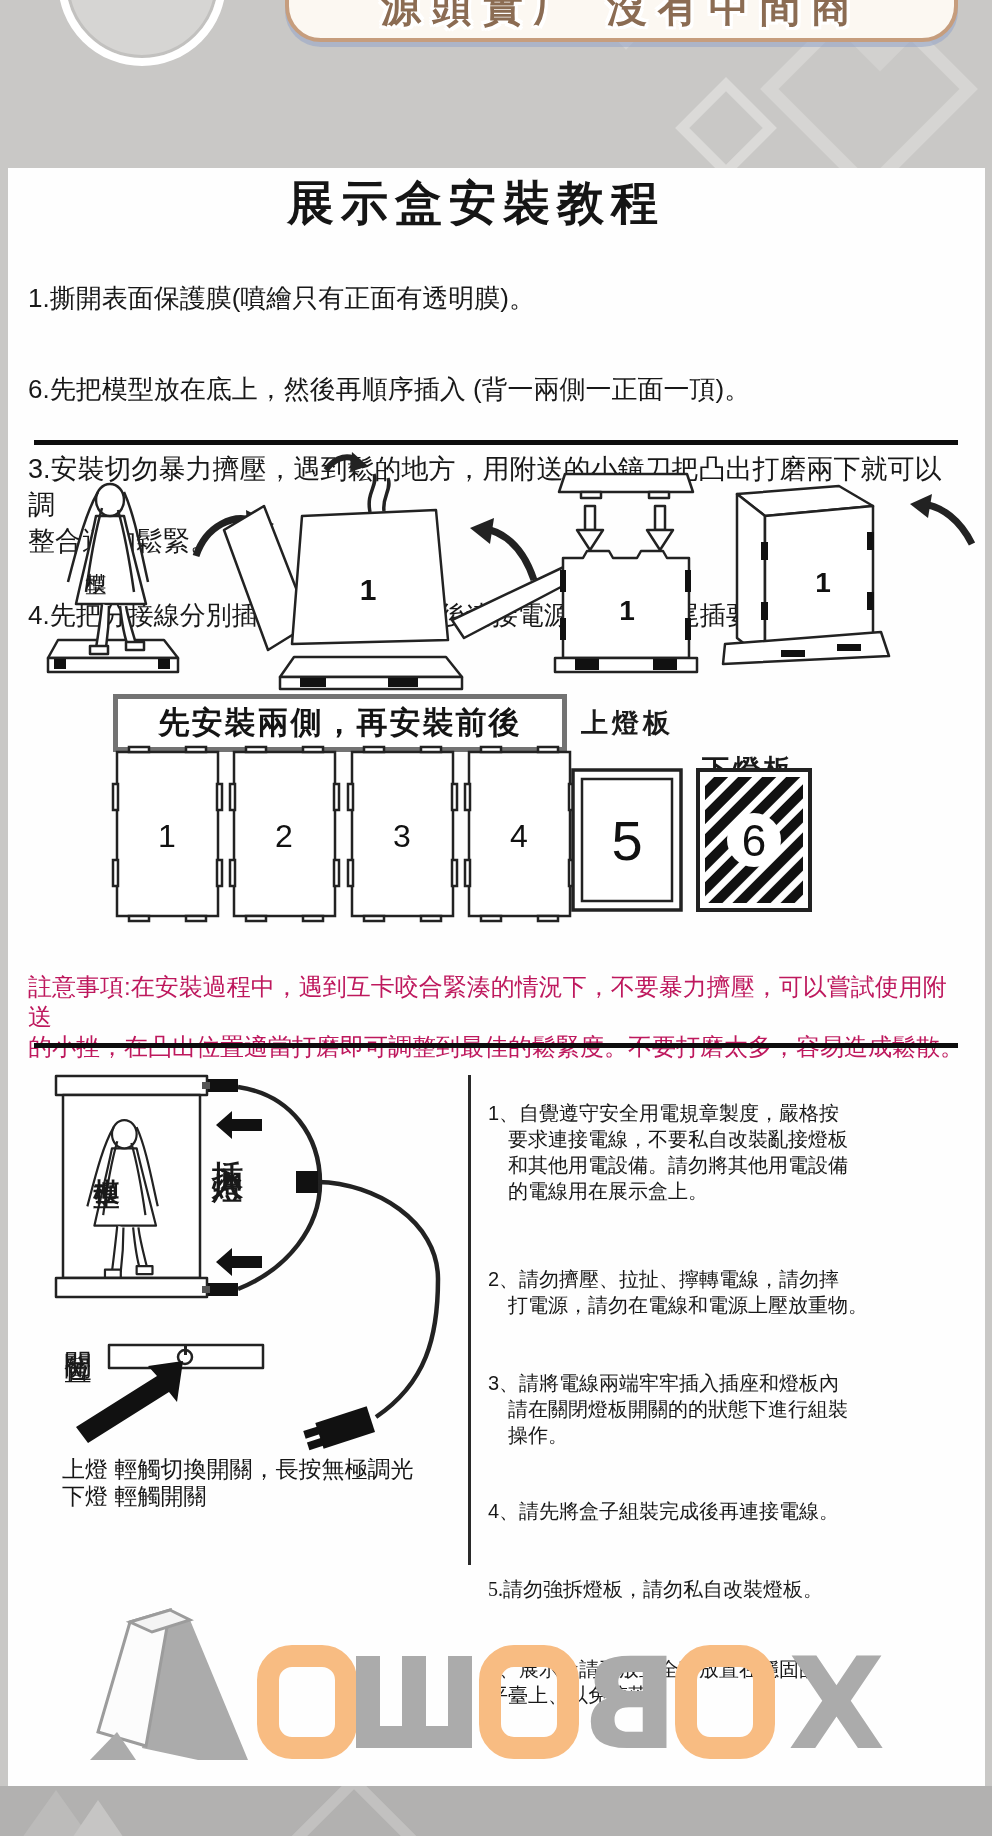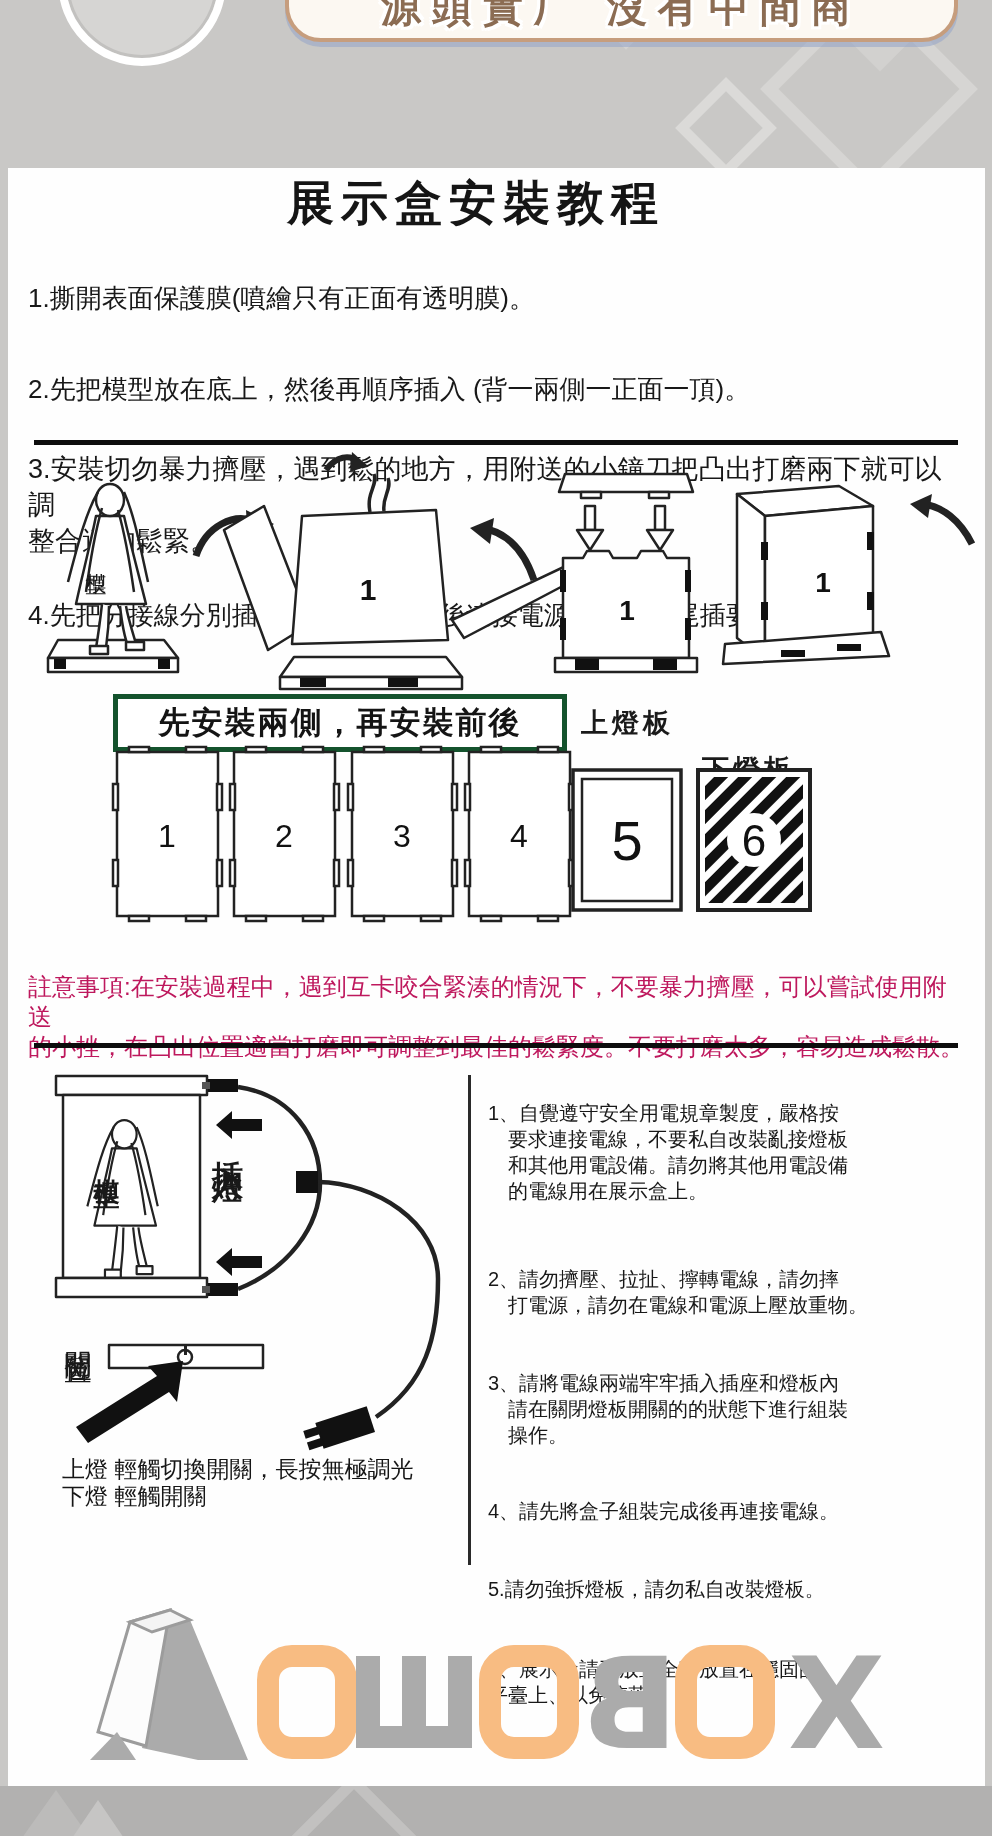--- a/index.html
+++ b/index.html
@@ -22,33 +22,33 @@
   
   .card{position:absolute;left:8px;top:168px;width:977px;height:1618px;background:#fefefe;}
   .title{position:absolute;left:0;top:172px;width:952px;text-align:center;font-size:47px;font-weight:bold;
          letter-spacing:7px;color:#151515;}
   .steps{position:absolute;left:28px;top:244px;width:938px;font-size:26px;line-height:36px;color:#181818;
          white-space:pre-line;}
   .steps p{margin:0;}
   .steps p.s1{margin-bottom:19px;} .steps p.s2{margin-bottom:8px;} .steps p.s3{margin-bottom:2px;font-size:27px;}
   .hr{position:absolute;left:34px;width:924px;height:5px;background:#0d0d0d;}
   .hr1{top:440px;} .hr2{top:1043px;}
-  .banner2{position:absolute;left:113px;top:694px;width:444px;height:48px;border:5px solid #14532d;
+  .banner2{position:absolute;left:113px;top:694px;width:444px;height:48px;border:5px solid #737373;
            display:flex;align-items:center;justify-content:center;font-size:31px;font-weight:bold;
            letter-spacing:2px;color:#141414;background:#fff;}
   .plabel{position:absolute;top:705px;font-size:27px;font-weight:bold;letter-spacing:4px;color:#1a1a1a;}
   .plabel.up{left:581px;} .plabel.down{left:702px;margin-top:46px;}
   .notice{position:absolute;left:28px;top:972px;width:938px;font-size:24px;line-height:30px;color:#be185d;
           white-space:pre-line;}
   .vline{position:absolute;left:468px;top:1075px;width:3px;height:490px;background:#2a2a2a;}
   .rules{position:absolute;left:488px;top:1074px;width:482px;font-size:20px;line-height:26px;color:#181818;
          white-space:pre-line;}
   .rules p{margin:0;}
   .rules p.r1{margin-bottom:36px;} .rules p.r2{margin-bottom:26px;} .rules p.r3{margin-bottom:24px;}
-  .rules p.r4{margin-bottom:26px;} .rules p.r5{margin-bottom:28px;}
+  .rules p.r4{margin-bottom:26px;} .rules p.r5{margin-bottom:28px;font-family:Liberation Serif, serif;}
   .vtext{position:absolute;writing-mode:vertical-rl;text-orientation:upright;color:#191919;}
   .lbl-model1{left:82px;top:556px;font-size:21px;letter-spacing:2px;}
   .lbl-model2{left:90px;top:1158px;font-size:26px;letter-spacing:4px;font-weight:bold;}
   .lbl-insert{left:206px;top:1136px;font-size:31px;letter-spacing:6px;font-weight:bold;}
   .lbl-switch{left:60px;top:1330px;font-size:27px;letter-spacing:2px;}
   .captions{position:absolute;left:62px;top:1456px;width:400px;font-size:23px;line-height:27px;color:#161616;}
   .svgbox{position:absolute;}
   
   .footer{position:absolute;left:0;top:1786px;width:992px;height:50px;background:#b2b1b0;overflow:hidden;}
   .tri{position:absolute;width:0;height:0;border-style:solid;}
@@ -71,21 +71,21 @@
       <div class="pill-text">源頭實厂 沒有中間商</div>
     </div>
   </div>
 
   <div class="card"></div>
 
   <div class="title">展示盒安裝教程</div>
 
   <div class="steps">
     <p class="s1">1.撕開表面保護膜(噴繪只有正面有透明膜)。</p>
-    <p class="s2">2.先把模型放在底上，然後再順序插入 (背一兩側一正面一頂)。</p>
+    <p class="s2">6.先把模型放在底上，然後再順序插入 (背一兩側一正面一頂)。</p>
     <p class="s3">3.安裝切勿暴力擠壓，遇到鬆的地方，用附送的小鐘刀把凸出打磨兩下就可以調
 整合適的鬆緊。</p>
     <p class="s4">4.先把分接線分別插入上下燈板，然後連接電源適配器，尾插要插牢。</p>
   </div>
 
   <div class="hr hr1"></div>
 
   <svg class="svgbox" style="left:16px;top:452px;" width="960" height="240" viewBox="0 0 960 240">
 
     <g transform="translate(30,8)" stroke="#222" stroke-width="2.5" fill="#fff" stroke-linejoin="round">

